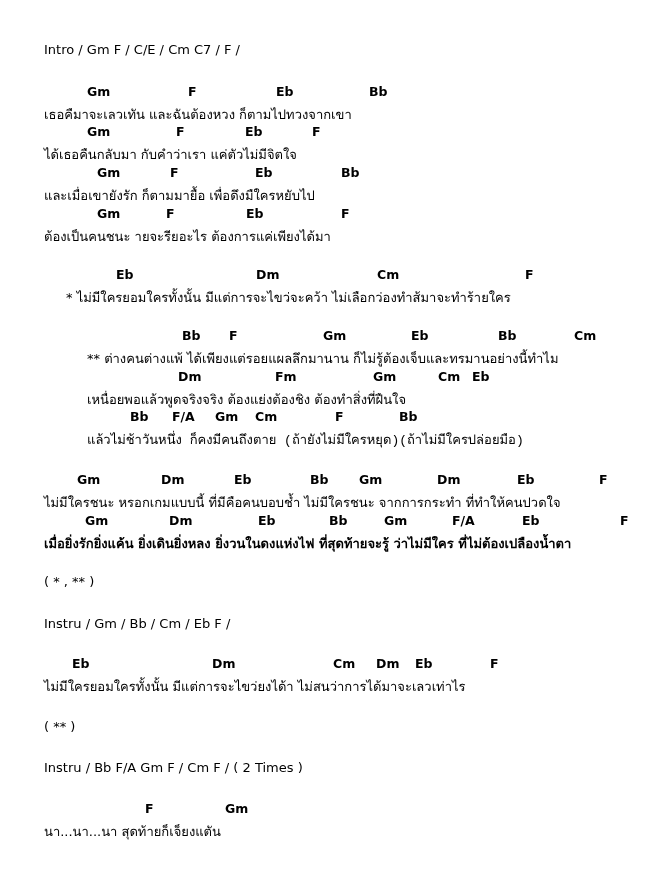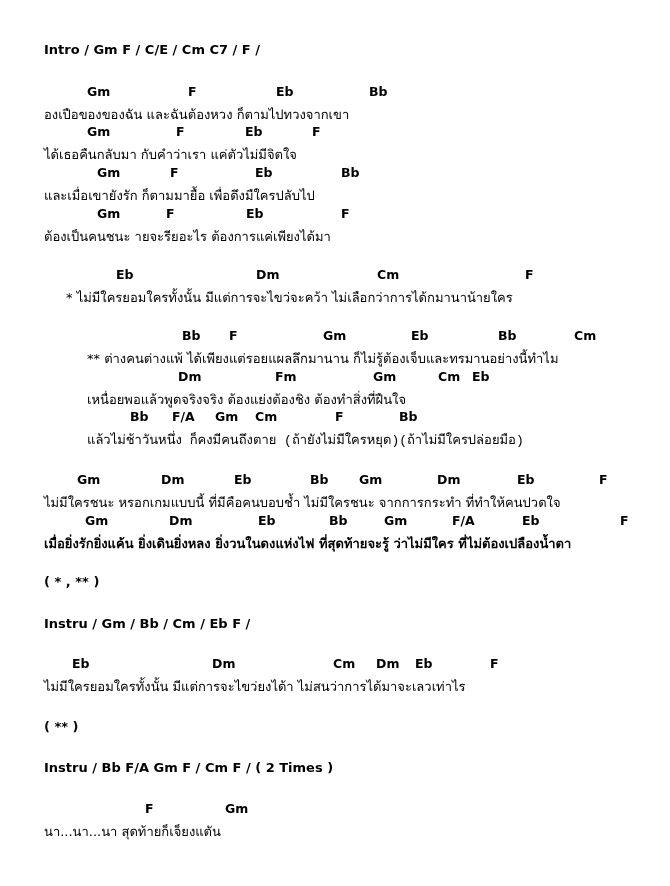--- a/index.html
+++ b/index.html
@@ -1,73 +1,73 @@
 <!DOCTYPE html>
 <html><head>
   <meta charset="utf-8">
   <style>
     html, body { margin: 0; padding: 0; background: #ffffff; }
     body { width: 670px; height: 886px; position: relative; overflow: hidden;
            font-family: "DejaVu Sans", "Liberation Sans", sans-serif; color: #000; }
     .line { position: absolute; left: 0; width: 670px; height: 18px; white-space: nowrap; }
-    .bold { font-weight: bold; font-size: 13px; }
+    .bold { font-weight: normal; font-size: 13px; }
     .chord { position: absolute; font-weight: bold; font-size: 12.5px; top: 0; }
     .lyric { position: absolute; font-size: 13px; top: 0; }
   </style>
 </head>
 <body>
 
 <div id="sheet">
     <div class="line" style="top: 42px;">
       <span class="lyric bold" style="left: 44px;">Intro  / Gm F / C/E / Cm C7 / F /</span>
     </div>
     <div class="line" style="top: 84px;">
       <span class="chord" style="left: 87px;">Gm</span>
       <span class="chord" style="left: 188px;">F</span>
       <span class="chord" style="left: 276px;">Eb</span>
       <span class="chord" style="left: 369px;">Bb</span>
     </div>
     <div class="line" style="top: 104px;">
-      <span class="lyric" style="left: 44px;">องเปือของของฉัน และฉันต้องหวง ก็ตามไปทวงจากเขา</span>
+      <span class="lyric" style="left: 44px;">เธอคืมาจะเลวเทัน และฉันต้องหวง ก็ตามไปทวงจากเขา</span>
     </div>
     <div class="line" style="top: 124px;">
       <span class="chord" style="left: 87px;">Gm</span>
       <span class="chord" style="left: 176px;">F</span>
       <span class="chord" style="left: 245px;">Eb</span>
       <span class="chord" style="left: 312px;">F</span>
     </div>
     <div class="line" style="top: 144px;">
       <span class="lyric" style="left: 44px;">ได้เธอคืนกลับมา กับคำว่าเรา แค่ตัวไม่มีจิตใจ</span>
     </div>
     <div class="line" style="top: 165px;">
       <span class="chord" style="left: 97px;">Gm</span>
       <span class="chord" style="left: 170px;">F</span>
       <span class="chord" style="left: 255px;">Eb</span>
       <span class="chord" style="left: 341px;">Bb</span>
     </div>
     <div class="line" style="top: 185px;">
-      <span class="lyric" style="left: 44px;">และเมื่อเขายังรัก ก็ตามมายื้อ เพื่อดึงมืใครปลับไป</span>
+      <span class="lyric" style="left: 44px;">และเมื่อเขายังรัก ก็ตามมายื้อ เพื่อดึงมืใครหยับไป</span>
     </div>
     <div class="line" style="top: 206px;">
       <span class="chord" style="left: 97px;">Gm</span>
       <span class="chord" style="left: 166px;">F</span>
       <span class="chord" style="left: 246px;">Eb</span>
       <span class="chord" style="left: 341px;">F</span>
     </div>
     <div class="line" style="top: 226px;">
       <span class="lyric" style="left: 44px;">ต้องเป็นคนชนะ ายจะรียอะไร ต้องการแค่เพียงได้มา</span>
     </div>
     <div class="line" style="top: 267px;">
       <span class="chord" style="left: 116px;">Eb</span>
       <span class="chord" style="left: 256px;">Dm</span>
       <span class="chord" style="left: 377px;">Cm</span>
       <span class="chord" style="left: 525px;">F</span>
     </div>
     <div class="line" style="top: 287px;">
-      <span class="lyric" style="left: 66px;">* ไม่มีใครยอมใครทั้งนั้น มีแต่การจะไขว่จะคว้า ไม่เลือกว่าการได้กมานาน้ายใคร</span>
+      <span class="lyric" style="left: 66px;">* ไม่มีใครยอมใครทั้งนั้น มีแต่การจะไขว่จะคว้า ไม่เลือกว่องทำส้มาจะทำร้ายใคร</span>
     </div>
     <div class="line" style="top: 328px;">
       <span class="chord" style="left: 182px;">Bb</span>
       <span class="chord" style="left: 229px;">F</span>
       <span class="chord" style="left: 323px;">Gm</span>
       <span class="chord" style="left: 411px;">Eb</span>
       <span class="chord" style="left: 498px;">Bb</span>
       <span class="chord" style="left: 574px;">Cm</span>
     </div>
     <div class="line" style="top: 348px; text-align: center;">

